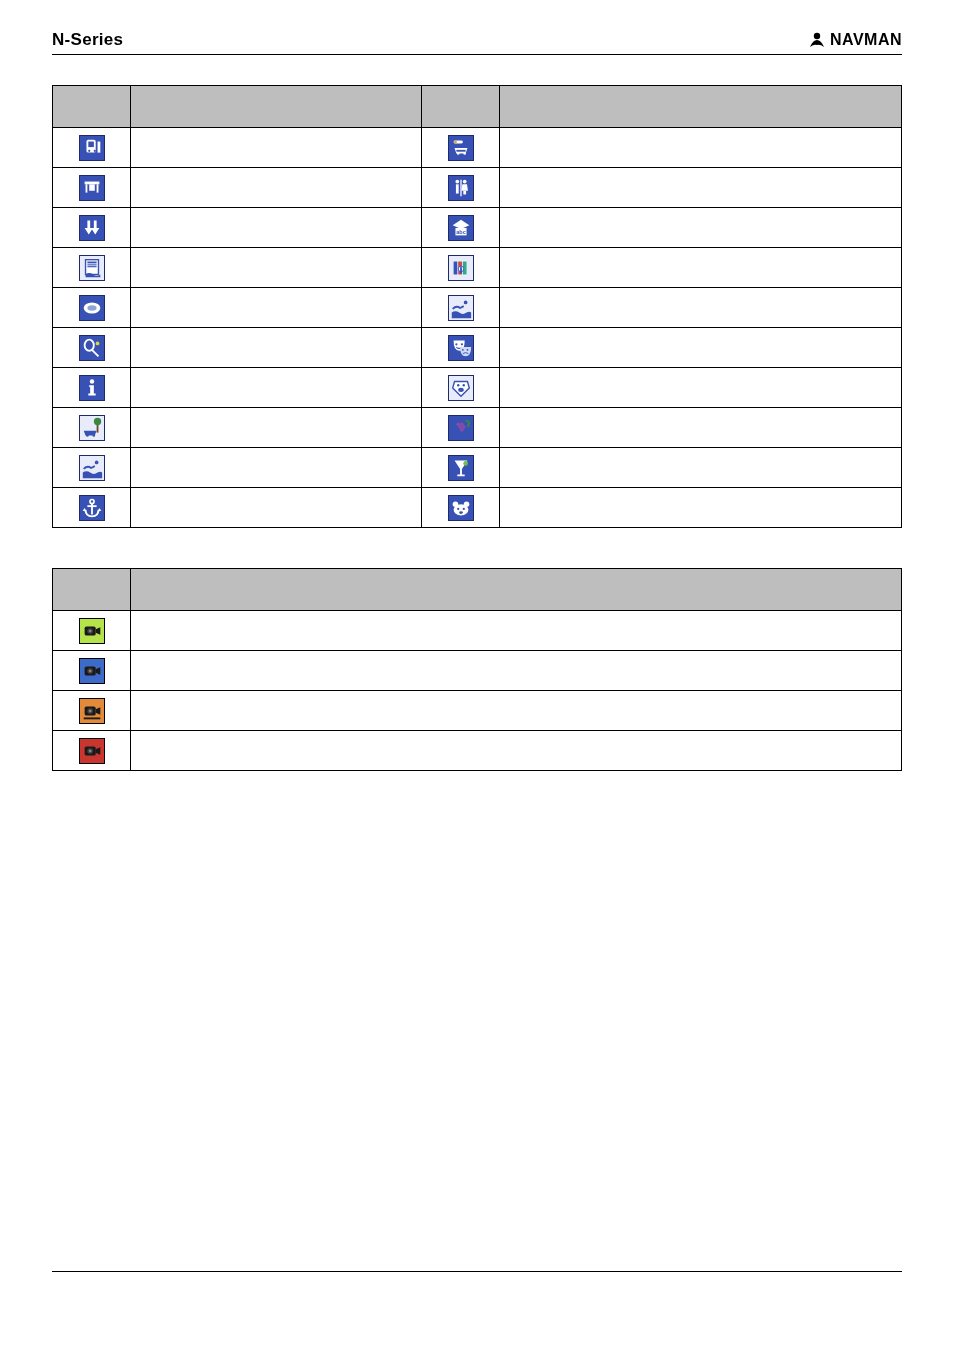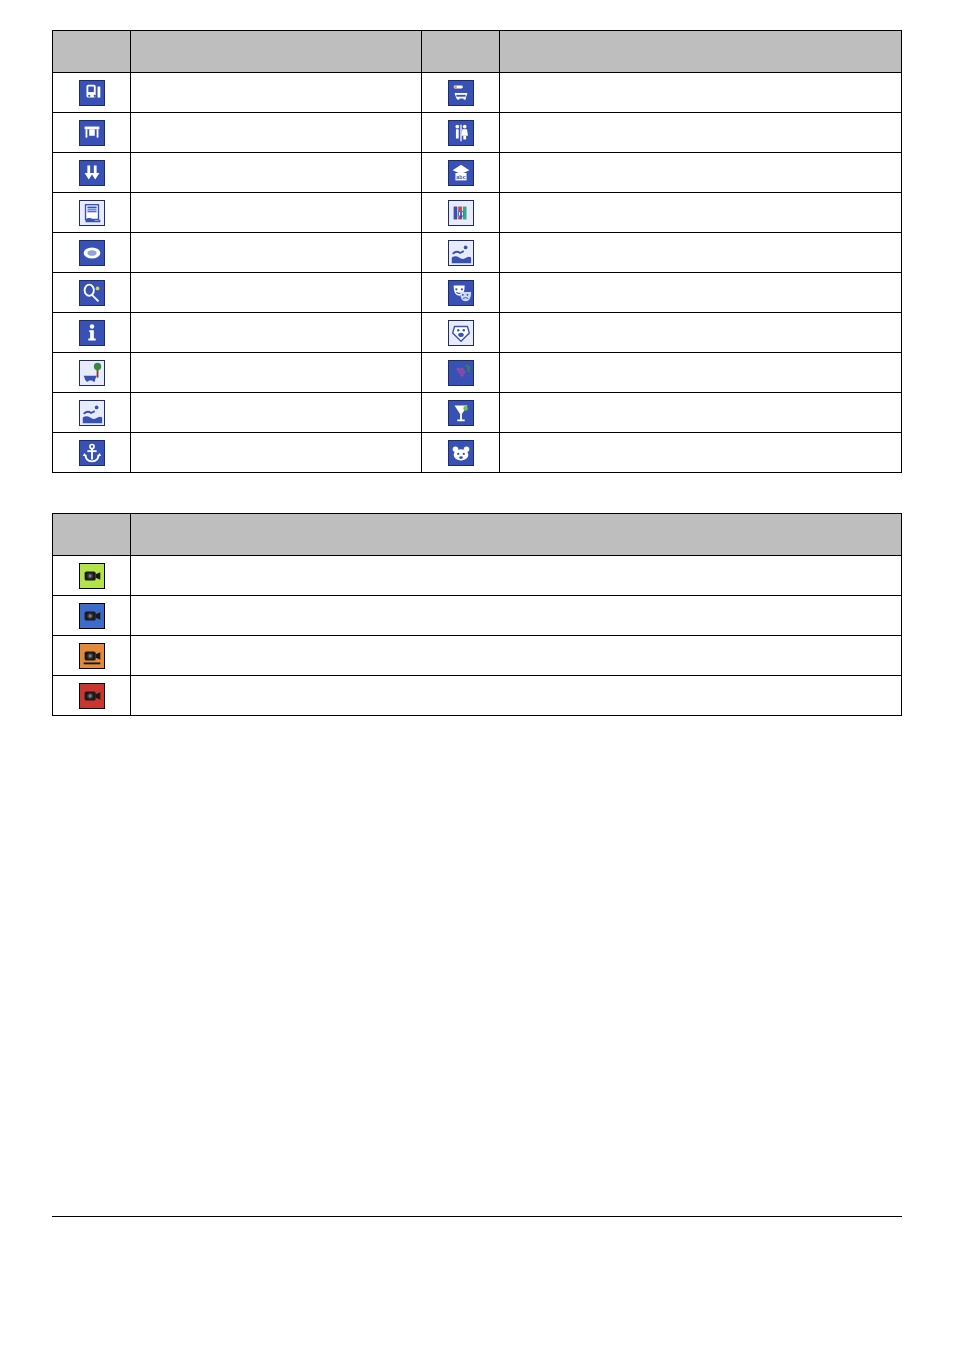--- a/index.html
+++ b/index.html
@@ -29,20 +29,32 @@
 
 .cam-ic { display: inline-block; width: 26px; height: 26px; border: 1px solid #000; vertical-align: middle; position: relative; }
 .cam-ic svg { position: absolute; inset: 0; width: 100%; height: 100%; }
 
 .footer { position: relative; margin-top: 500px; border-top: 1px solid #000; padding-top: 6px; text-align: center; font-size: 12px; }
 </style>
 </head>
 <body>
 
 <div class="page">
+  <div class="header">
+    <div class="series-title">N-Series</div>
+    <div class="brand">
+      <span class="brand-logo">
+        <svg viewBox="0 0 18 18">
+            <circle cx="9" cy="5" r="3.2" fill="#000"></circle>
+            <path d="M2 16 Q5 9 9 9 Q13 9 16 16 Q12 13 9 14 Q6 13 2 16 Z" fill="#000"></path>
+          </svg>
+      </span>
+      <span>NAVMAN</span>
+    </div>
+  </div>
 
   <table class="tbl tbl1">
     <tbody>
         <tr>
       <th></th>
       <th></th>
       <th></th>
       <th></th>
     </tr>
 

